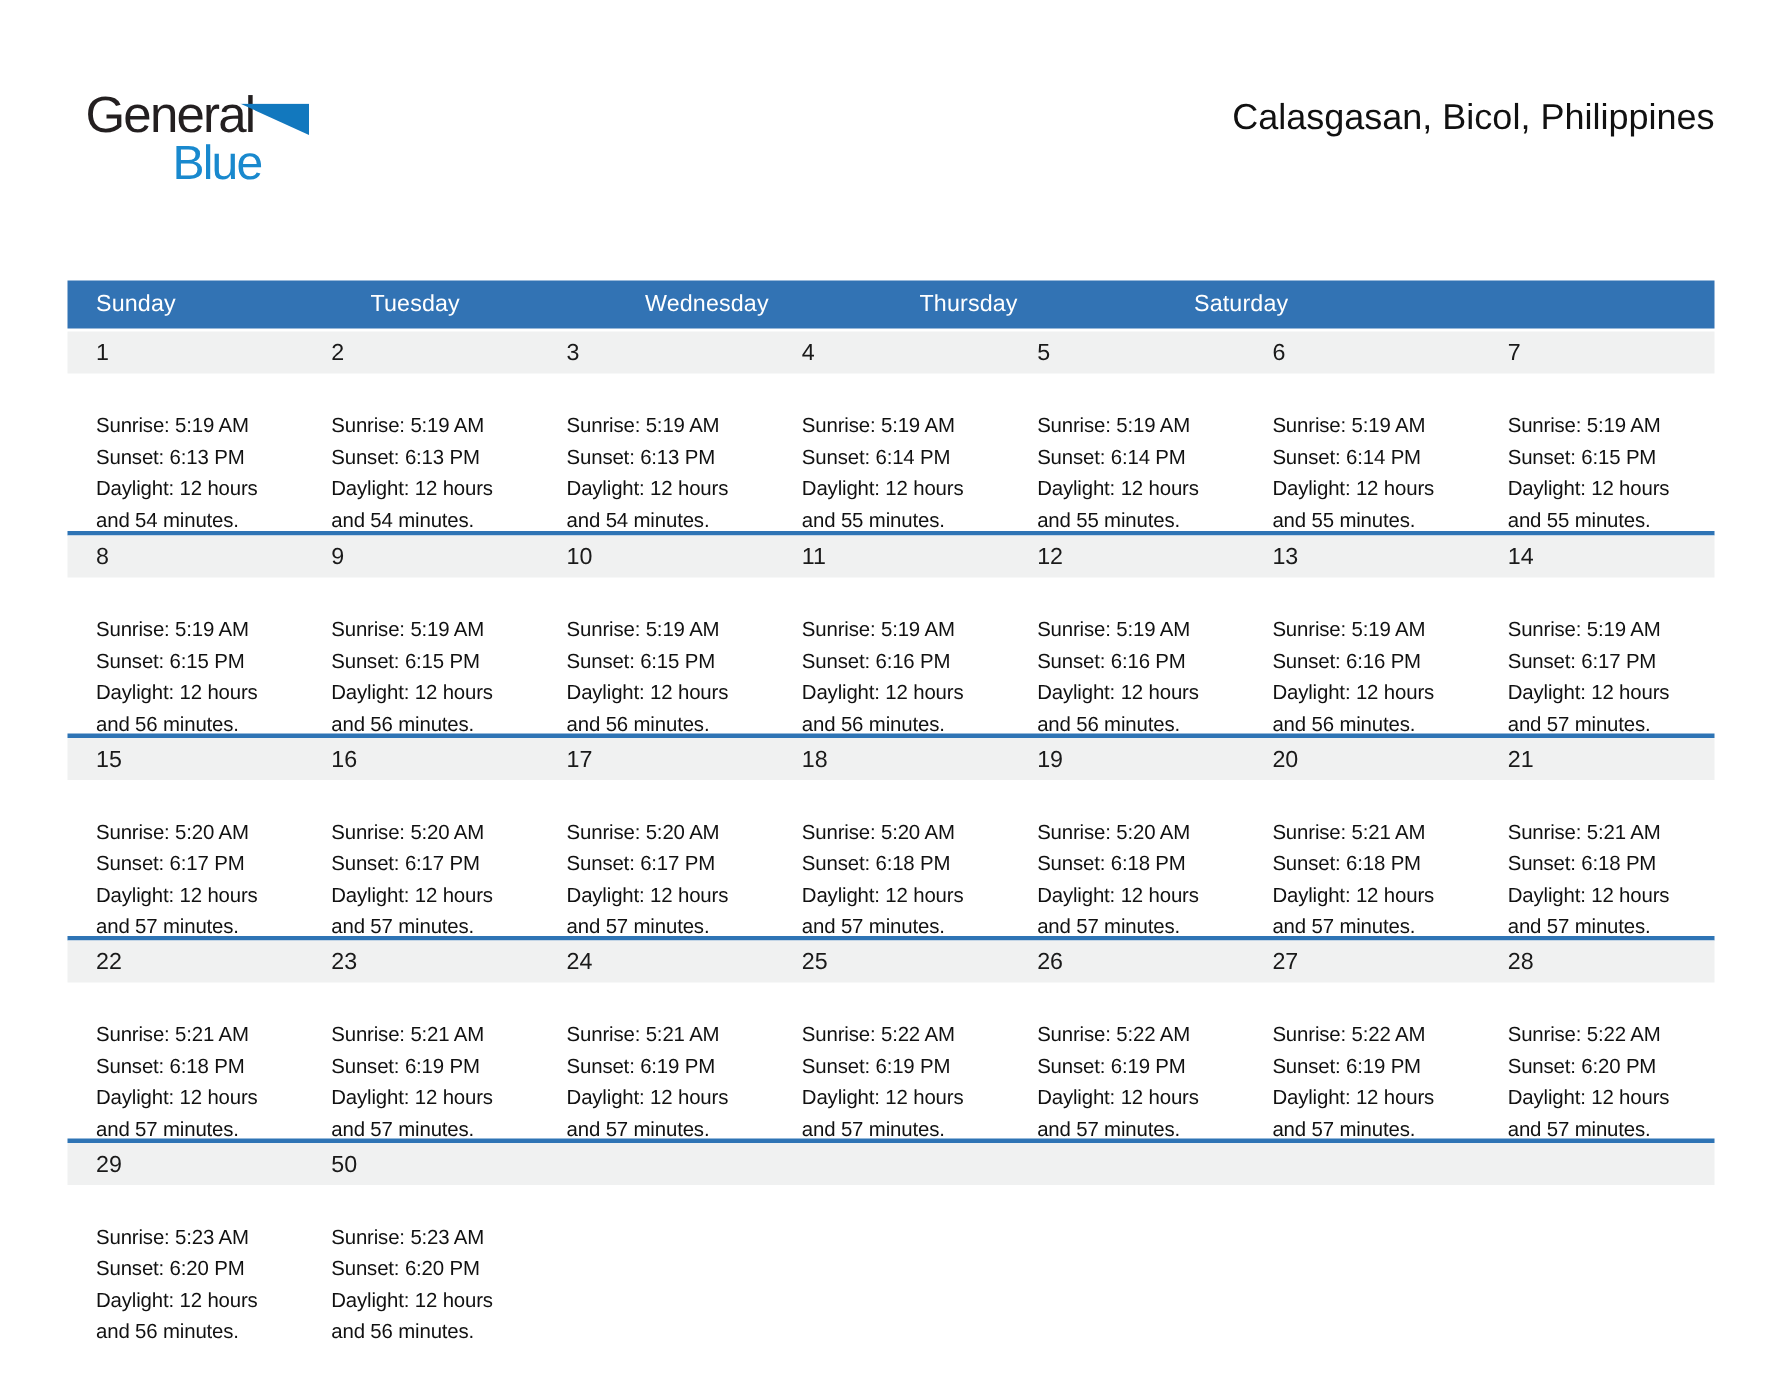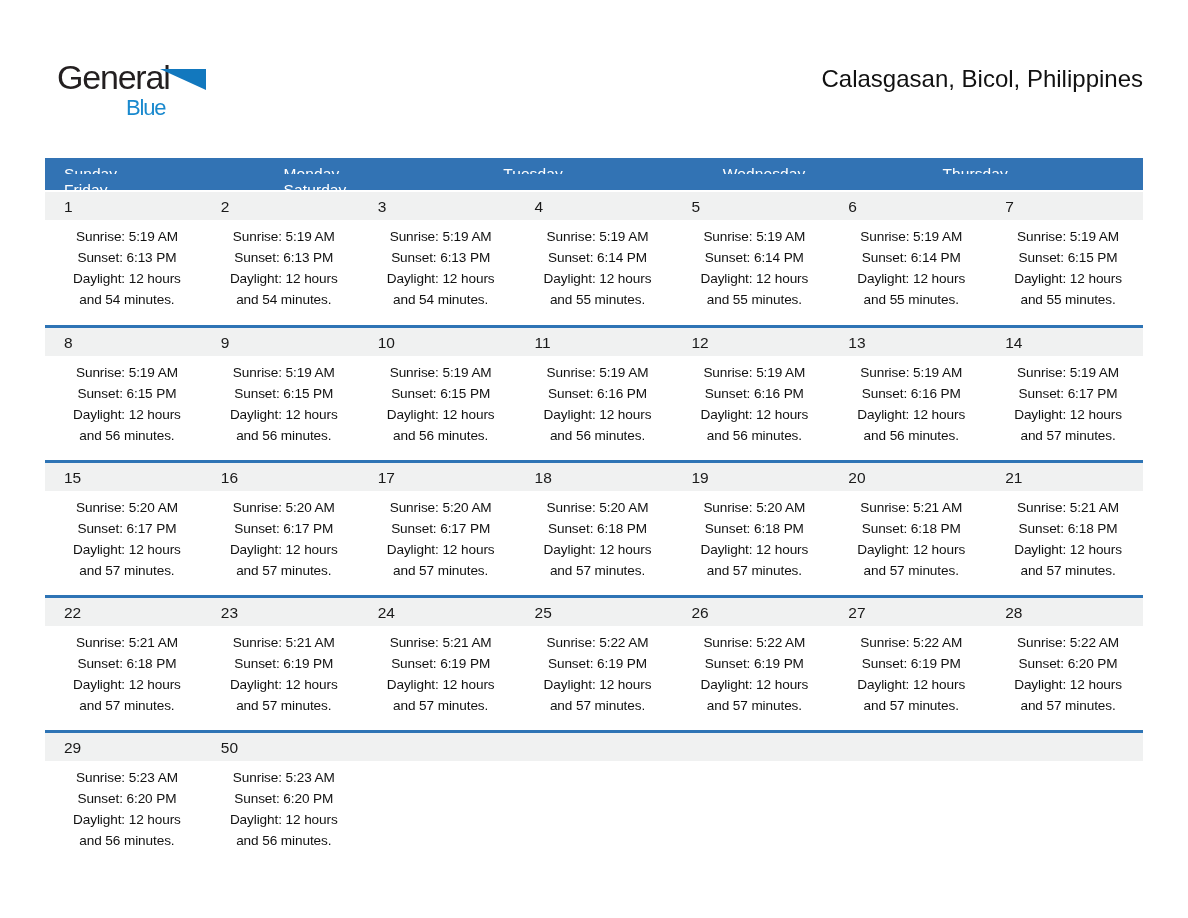--- a/index.html
+++ b/index.html
@@ -4,63 +4,61 @@
 <style>
   html,body{margin:0;padding:0;background:#ffffff;}
   body{width:1188px;height:918px;font-family:"Liberation Sans","DejaVu Sans",sans-serif;color:#1a1a1a;}
   .page{position:relative;width:1188px;height:918px;overflow:hidden;background:#fff;}
 
   
   .logo{position:absolute;left:57px;top:60px;width:170px;height:70px;}
   .logo-general{position:absolute;left:0;top:0;font-size:34px;letter-spacing:-1.2px;color:#231F20;line-height:34px;}
   .logo-triangle{position:absolute;left:103px;top:9px;width:46px;height:21px;background:#1278BE;
                  -webkit-clip-path:polygon(0 0,100% 0,100% 100%);clip-path:polygon(0 0,100% 0,100% 100%);}
-  .logo-blue{position:absolute;left:69px;top:31px;font-size:22px;letter-spacing:-1.2px;color:#1989CE;line-height:34px;}
+  .logo-blue{position:absolute;left:58px;top:31px;font-size:32px;letter-spacing:-1.2px;color:#1989CE;line-height:34px;}
 
   .titles{position:absolute;right:45px;top:52px;text-align:right;}
   .cal-title{font-size:43px;line-height:52px;color:#111;font-weight:400;}
   .cal-subtitle{font-size:24px;line-height:30px;margin-top:12px;color:#111;font-weight:400;}
 
   
   .calendar{position:absolute;left:45px;top:158px;width:1098px;}
-  .cal-header{display:grid;grid-template-columns:repeat(5,1fr);background:#3273B4;height:32px;}
+  .cal-header{display:grid;grid-template-columns:repeat(6,1fr);background:#3273B4;height:32px;margin-top:29px;}
   .dow{color:#ffffff;font-size:15.5px;line-height:32px;padding-left:19px;letter-spacing:0.1px;
        white-space:nowrap;overflow:hidden;}
   .weeks{margin-top:2px;}
   .week-row{position:relative;display:grid;grid-template-columns:repeat(7,1fr);height:133px;box-sizing:border-box;}
   .week-row.bordered{height:135px;border-top:3px solid #2E74B5;}
   .week-row::before{content:'';position:absolute;left:0;right:0;top:0;height:28px;background:#F0F1F1;}
   .day-cell{position:relative;padding:0 12px 0 19px;box-sizing:border-box;}
   .day-num{height:28px;line-height:29px;font-size:15.5px;color:#1a1a1a;}
-  .day-info{margin-top:6px;font-size:13.6px;line-height:21px;letter-spacing:-0.1px;color:#111;text-align:center;}
+  .day-info{margin-top:24px;font-size:13.6px;line-height:21px;letter-spacing:-0.1px;color:#111;}
   .day-info div{white-space:nowrap;}
 </style>
 </head>
 <body>
 
 <div class="page">
 
   <div class="logo">
     <span class="logo-general">General</span>
     <span class="logo-triangle"></span>
     <span class="logo-blue">Blue</span>
   </div>
 
   <div class="titles">
     <div class="cal-subtitle">Calasgasan, Bicol, Philippines</div>
   </div>
 
   <div class="calendar">
     <div class="cal-header">
         <div class="dow">Sunday</div>
-        <div class="dow">Monday</div>
         <div class="dow">Tuesday</div>
         <div class="dow">Wednesday</div>
         <div class="dow">Thursday</div>
-        <div class="dow">Friday</div>
         <div class="dow">Saturday</div>
       </div>
     <div class="weeks">
         <div class="week-row">
           <div class="day-cell">
             <div class="day-num">1</div>
             <div class="day-info">
               <div>Sunrise: 5:19 AM</div>
               <div>Sunset: 6:13 PM</div>
               <div>Daylight: 12 hours</div>

